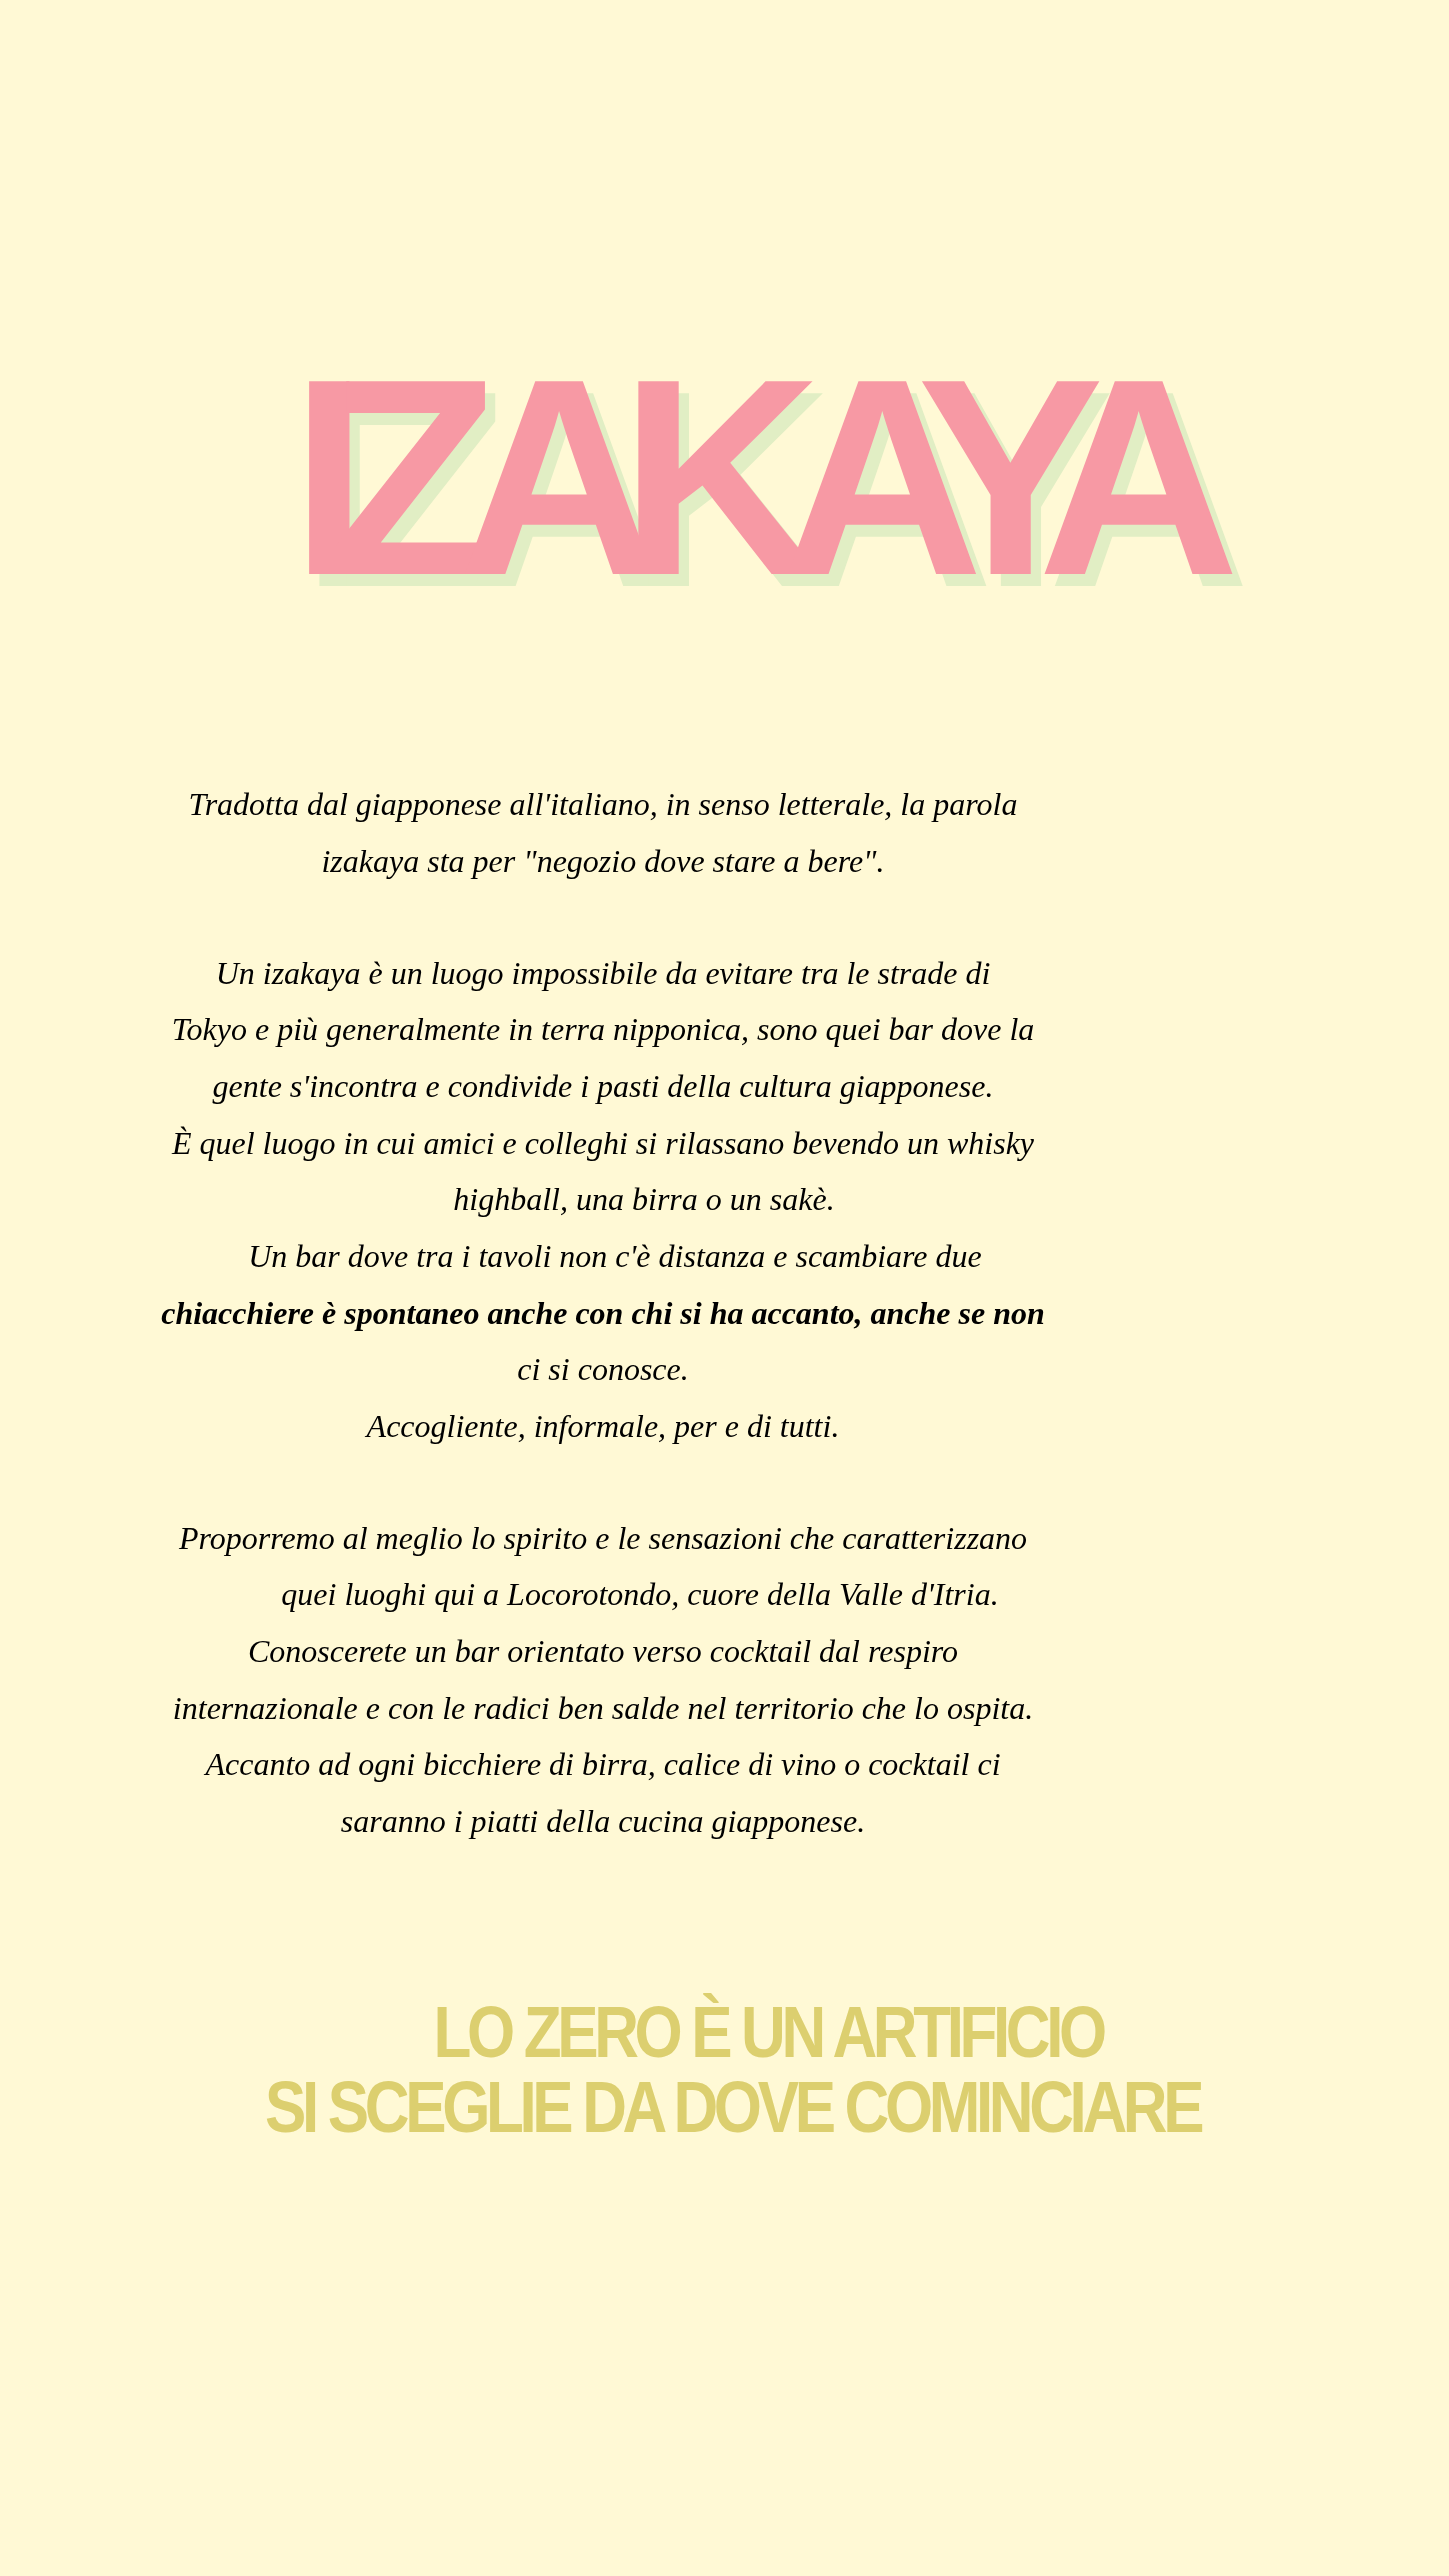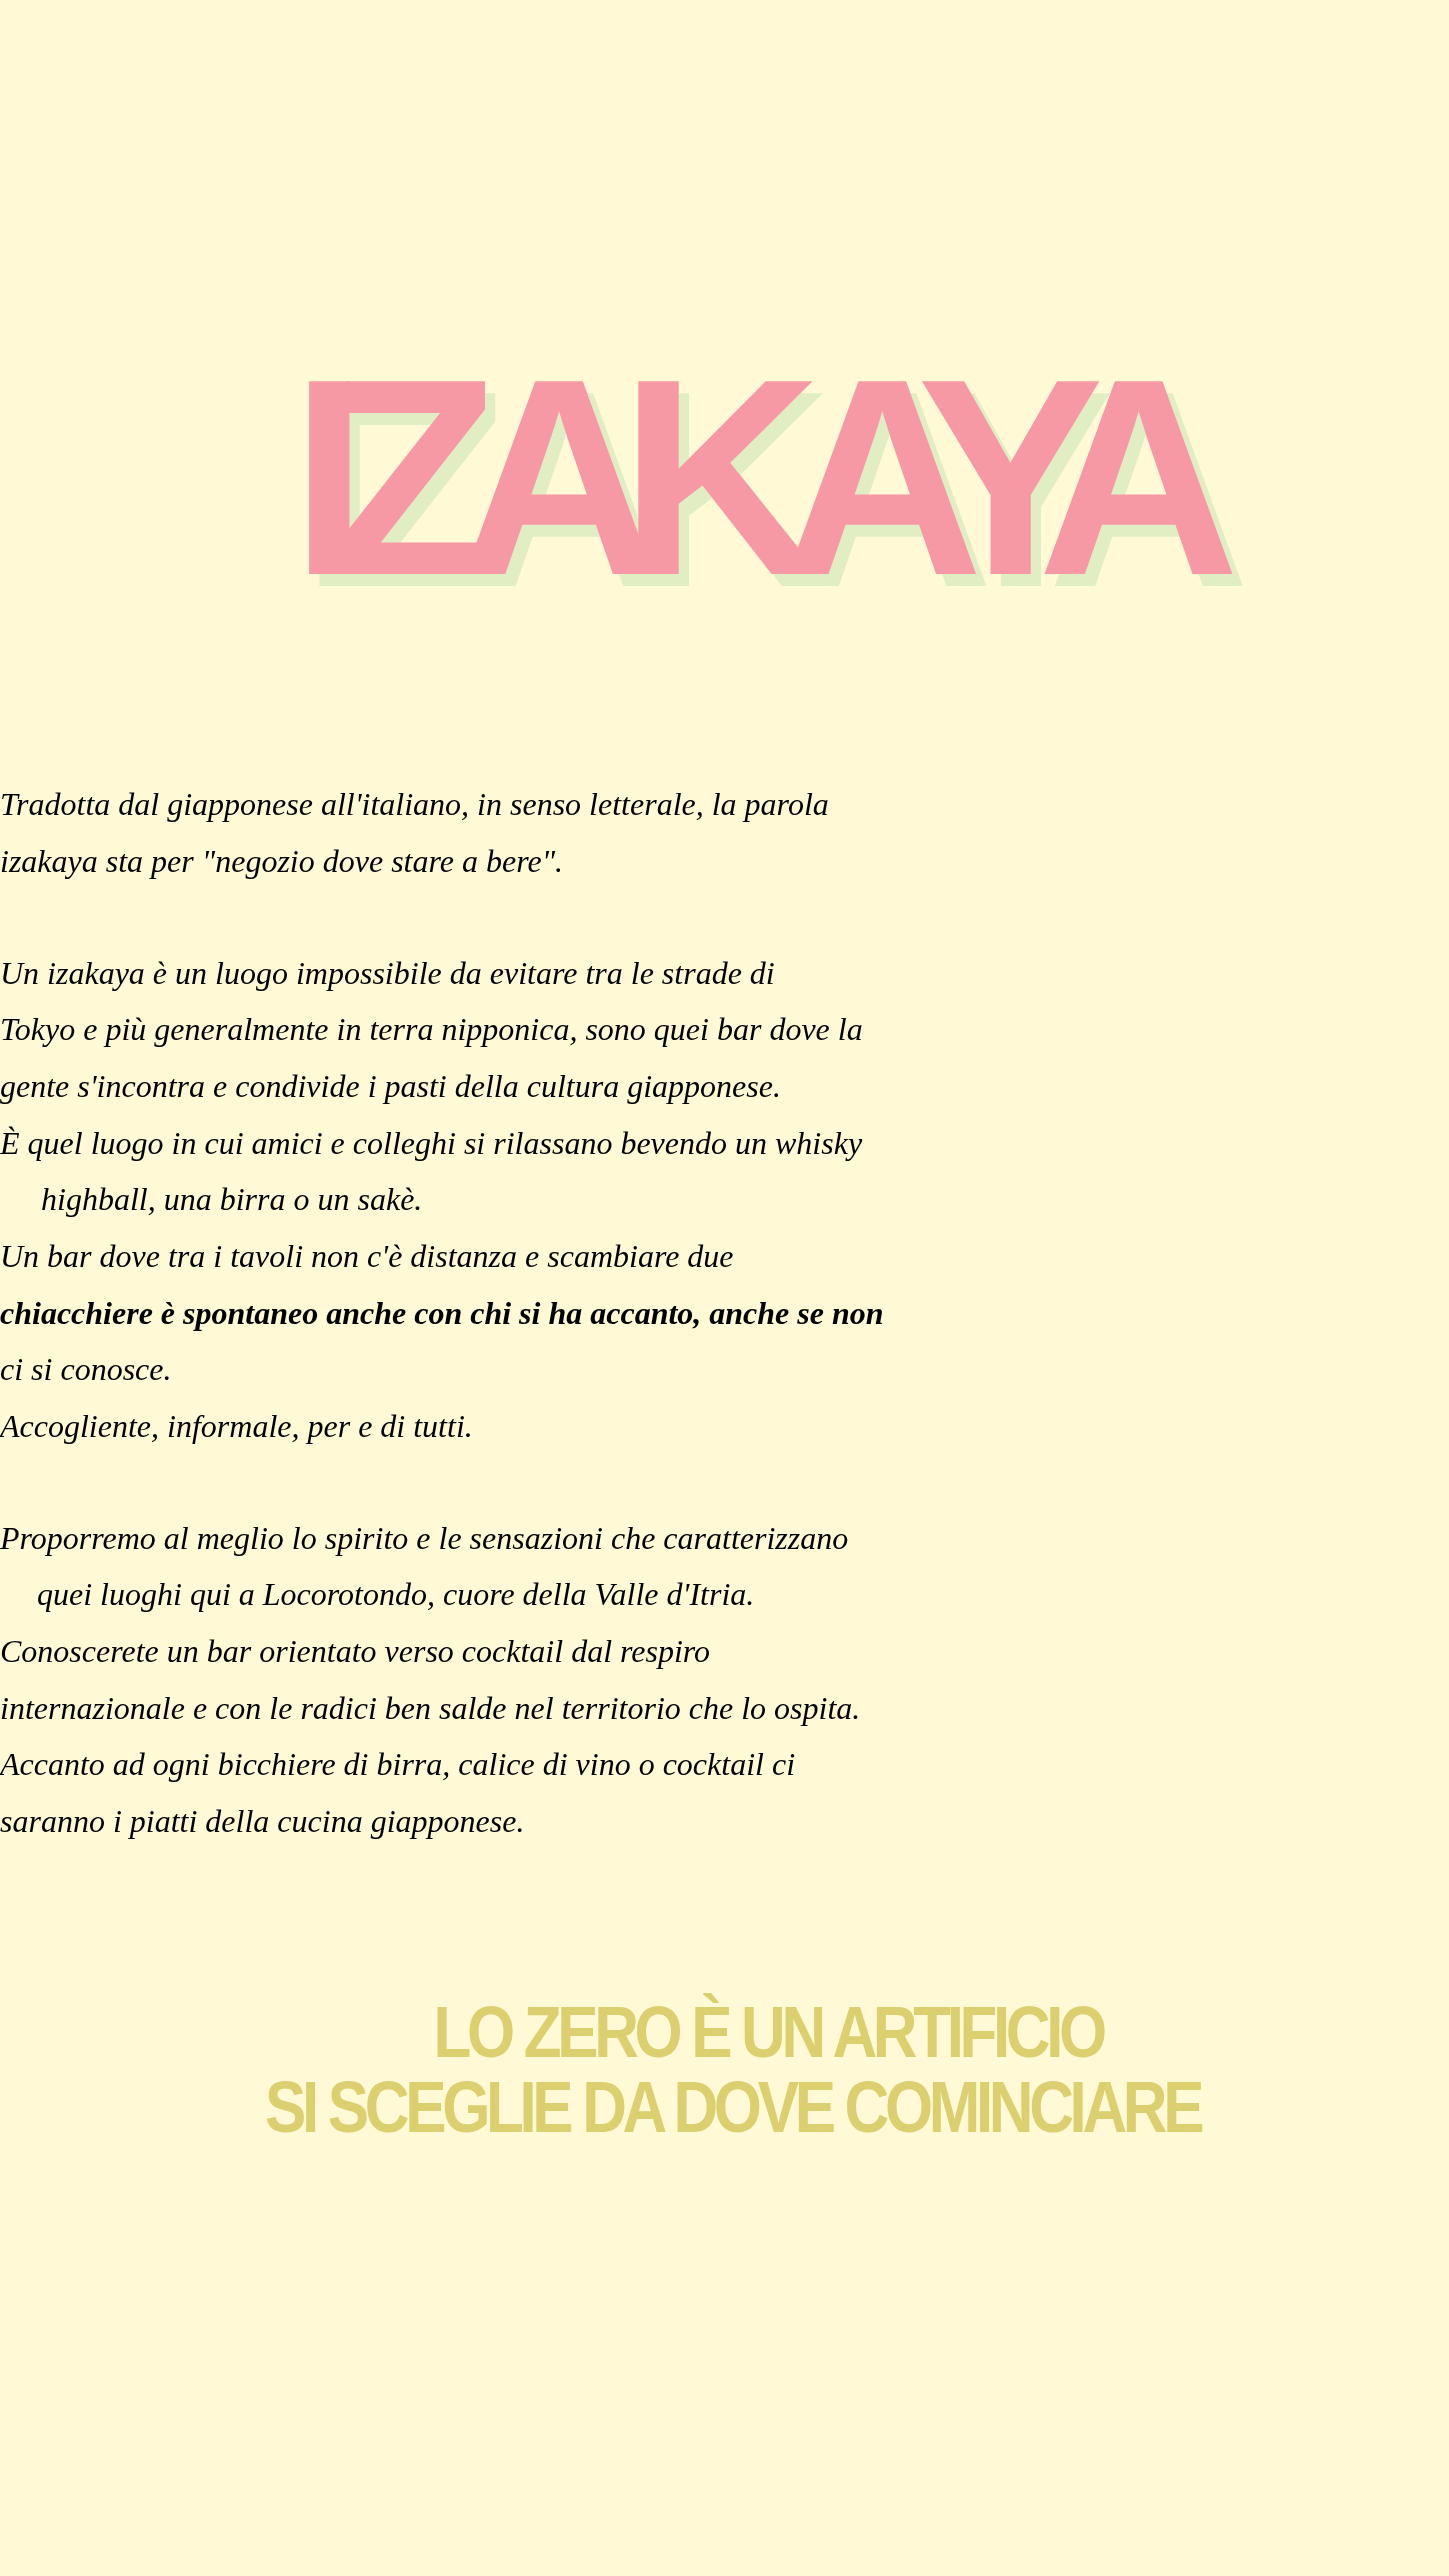--- a/index.html
+++ b/index.html
@@ -65,21 +65,21 @@
     text-align: center;
     font-family: "Liberation Serif", serif;
     font-style: italic;
     font-size: 32px;
     color: #000000;
   }
   .line {
     position: absolute;
     left: 0;
     width: 1206px;
-    text-align: left;
+    text-align: center;
     white-space: nowrap;
     line-height: 57px;
     height: 57px;
   }
   .line span {
     display: inline-block;
   }
   .line.bold {
     font-weight: 400;
   }
@@ -131,21 +131,21 @@
       <div class="line" style="top:776px;"><span>Tradotta dal giapponese all'italiano, in senso letterale, la parola</span></div>
       <div class="line" style="top:833px;"><span>izakaya sta per "negozio dove stare a bere".</span></div>
     </div>
 
     <div>
       <div class="line" style="top:945px;"><span>Un izakaya è un luogo impossibile da evitare tra le strade di</span></div>
       <div class="line" style="top:1001px;"><span>Tokyo e più generalmente in terra nipponica, sono quei bar dove la</span></div>
       <div class="line" style="top:1058px;"><span>gente s'incontra e condivide i pasti della cultura giapponese.</span></div>
       <div class="line" style="top:1115px;"><span>È quel luogo in cui amici e colleghi si rilassano bevendo un whisky</span></div>
       <div class="line" style="top:1171px;padding-left:41px;"><span>highball, una birra o un sakè.</span></div>
-      <div class="line" style="top:1228px;"><span>Un bar dove tra i tavoli non c'è distanza e scambiare due</span></div>
+      <div class="line" style="top:1228px;padding-left:12px;"><span>Un bar dove tra i tavoli non c'è distanza e scambiare due</span></div>
       <div class="line" style="top:1285px;font-weight:bold;"><span>chiacchiere è spontaneo anche con chi si ha accanto, anche se non</span></div>
       <div class="line" style="top:1341px;"><span>ci si conosce.</span></div>
       <div class="line bold" style="top:1398px;"><span>Accogliente, informale, per e di tutti.</span></div>
     </div>
 
     <div>
       <div class="line" style="top:1510px;"><span>Proporremo al meglio lo spirito e le sensazioni che caratterizzano</span></div>
       <div class="line" style="top:1566px;padding-left:37px;"><span>quei luoghi qui a Locorotondo, cuore della Valle d'Itria.</span></div>
       <div class="line" style="top:1623px;"><span>Conoscerete un bar orientato verso cocktail dal respiro</span></div>
       <div class="line" style="top:1680px;"><span>internazionale e con le radici ben salde nel territorio che lo ospita.</span></div>

